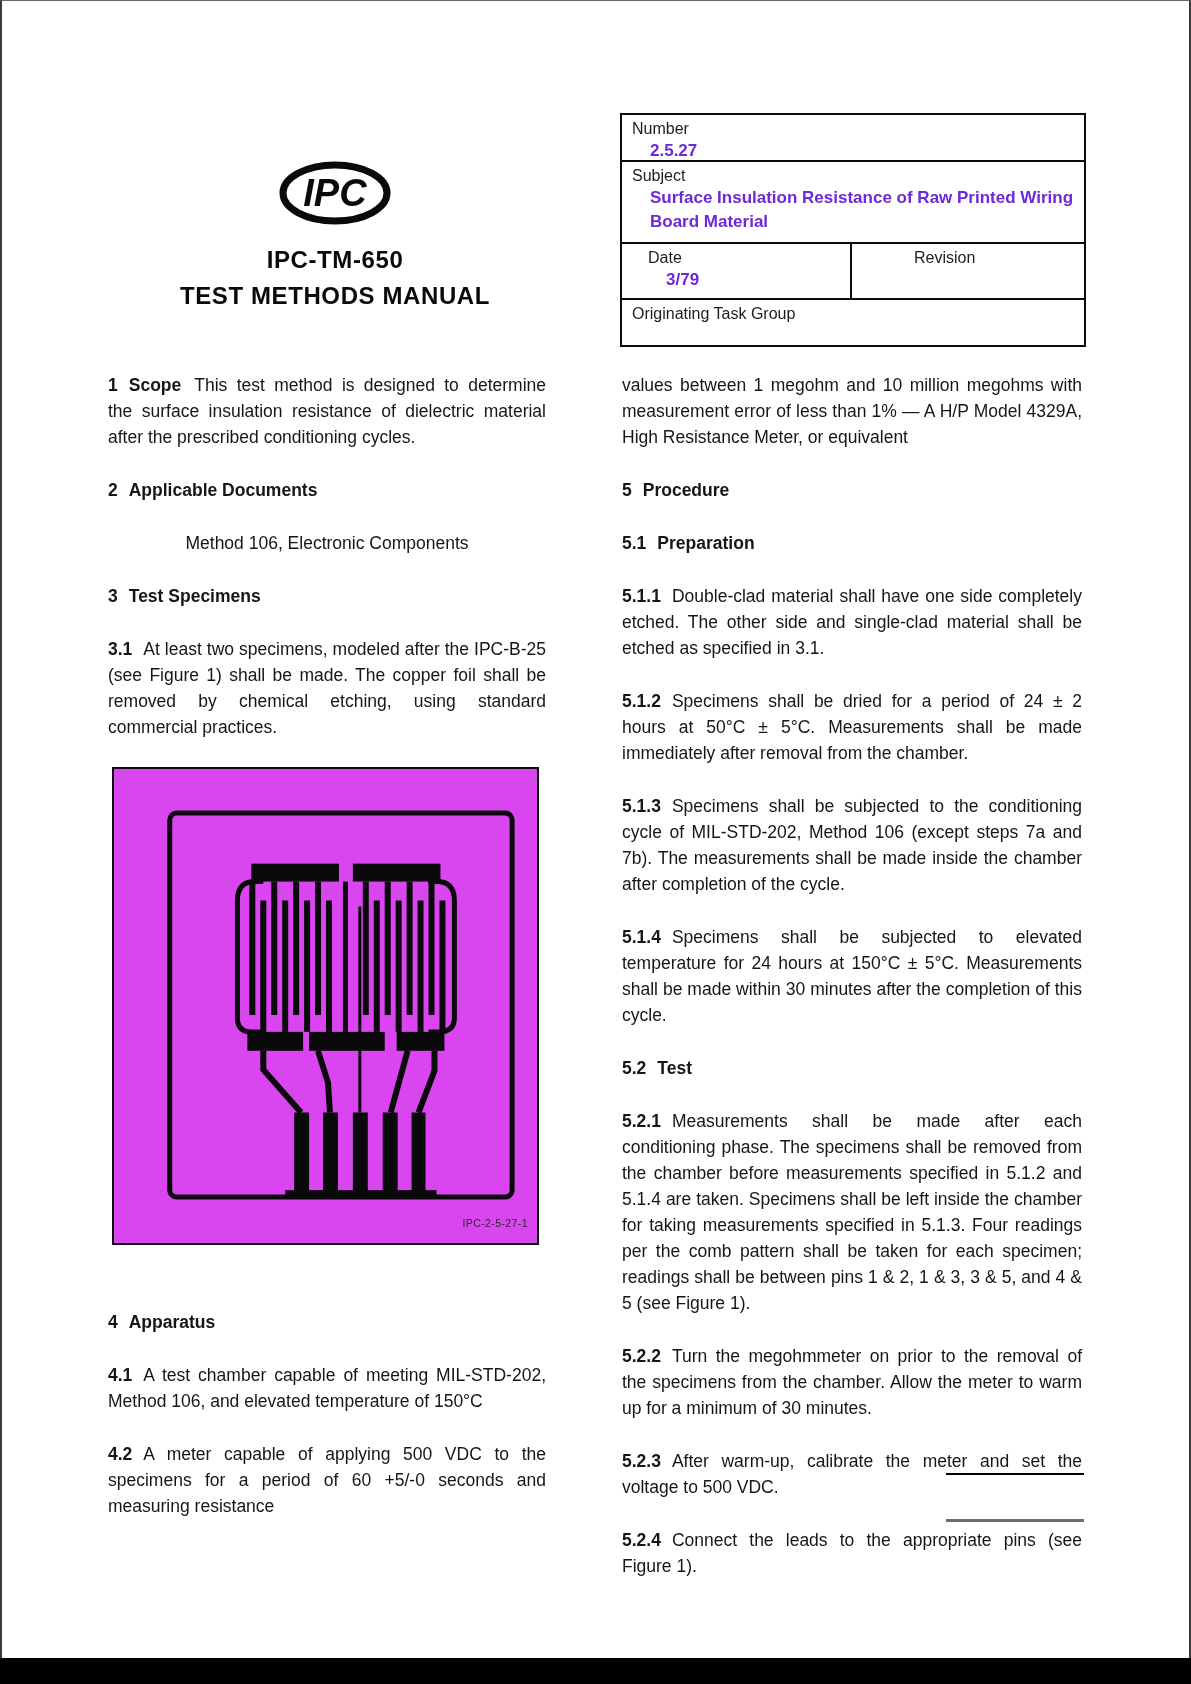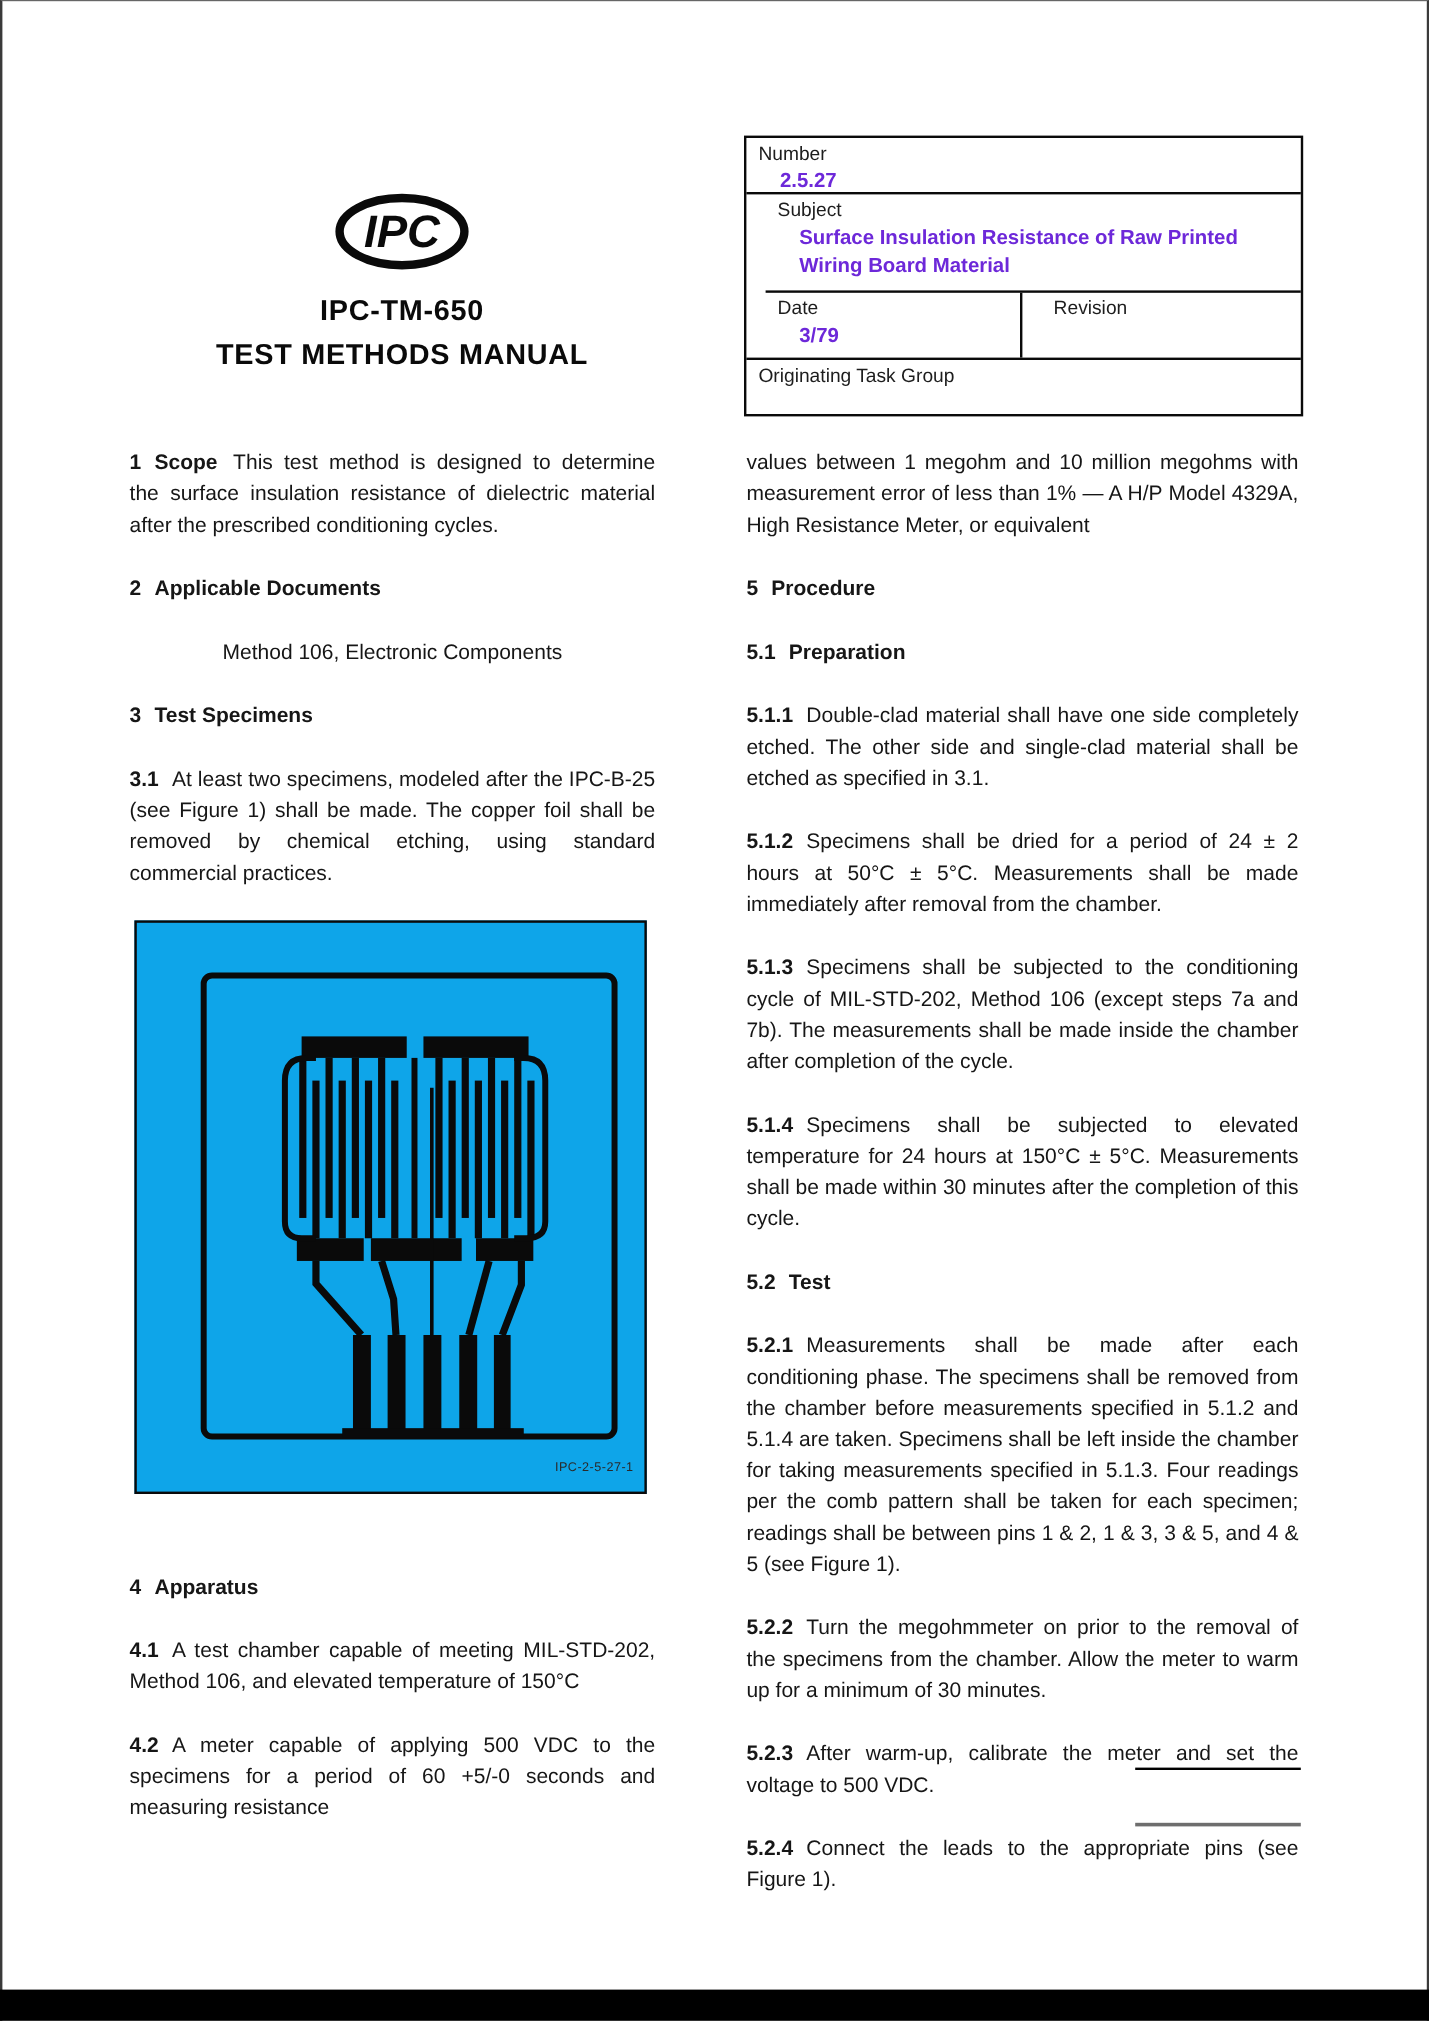--- a/index.html
+++ b/index.html
@@ -15,40 +15,40 @@
   
   .masthead{position:absolute;left:100px;top:160px;width:470px;text-align:center;}
   .logo{display:block;margin:0 auto 16px;}
   .mt{font-size:24px;font-weight:bold;line-height:36px;letter-spacing:0.6px;color:#0a0a0a;}
 
   
   .htable{position:absolute;left:620px;top:113px;width:466px;border:2px solid #0a0a0a;box-sizing:border-box;background:#fff;}
   .hrow{border-bottom:2px solid #0a0a0a;box-sizing:border-box;padding:4px 10px 0;}
   .hrow:last-child{border-bottom:none;}
   .r1{height:47px;}
-  .r2{height:82px;margin-left:16px;}
+  .r2{height:82px;}
   .r3{height:56px;padding:0;display:flex;}
   .r4{height:45px;}
   .hcell{box-sizing:border-box;padding:4px 26px 0;}
   .hcell.date{width:230px;border-right:2px solid #0a0a0a;}
-  .hcell.rev{flex:1;}
+  .hcell.rev{flex:1;margin-left:36px;}
   .hlabel{font-size:16px;line-height:20px;color:#1d1d1d;}
   .hvalue{font-size:17px;font-weight:bold;line-height:24px;color:#6d28d9;padding-left:18px;}
 
   
   .col{position:absolute;top:372px;font-size:17.5px;line-height:26px;text-align:justify;color:#161616;}
   .col.l{left:108px;width:438px;}
   .col.r{left:622px;width:460px;}
   .para{margin:0 0 27px;}
   .n{margin-right:11px;}
   b.t{margin-right:13px;}
   .center{text-align:center;margin:0 0 27px;}
 
   
-  .figbox{margin:9px 0 64px 4px;width:427px;height:478px;border:2px solid #0a0a0a;box-sizing:border-box;position:relative;background:#0ea5e9;}
+  .figbox{margin:9px 0 64px 4px;width:427px;height:478px;border:2px solid #0a0a0a;box-sizing:border-box;position:relative;background:#d946ef;}
   .figcap{position:absolute;right:9px;bottom:7px;font-size:10.5px;letter-spacing:0.4px;color:#2a2a2a;}
   .comb{position:absolute;left:0;top:0;}
 
   
   .rule-a{position:absolute;left:946px;top:1473px;width:138px;height:2px;background:#000;}
   .rule-b{position:absolute;left:946px;top:1519px;width:138px;height:3px;background:#6e6e6e;}
 </style>
 </head>
 <body>
 

